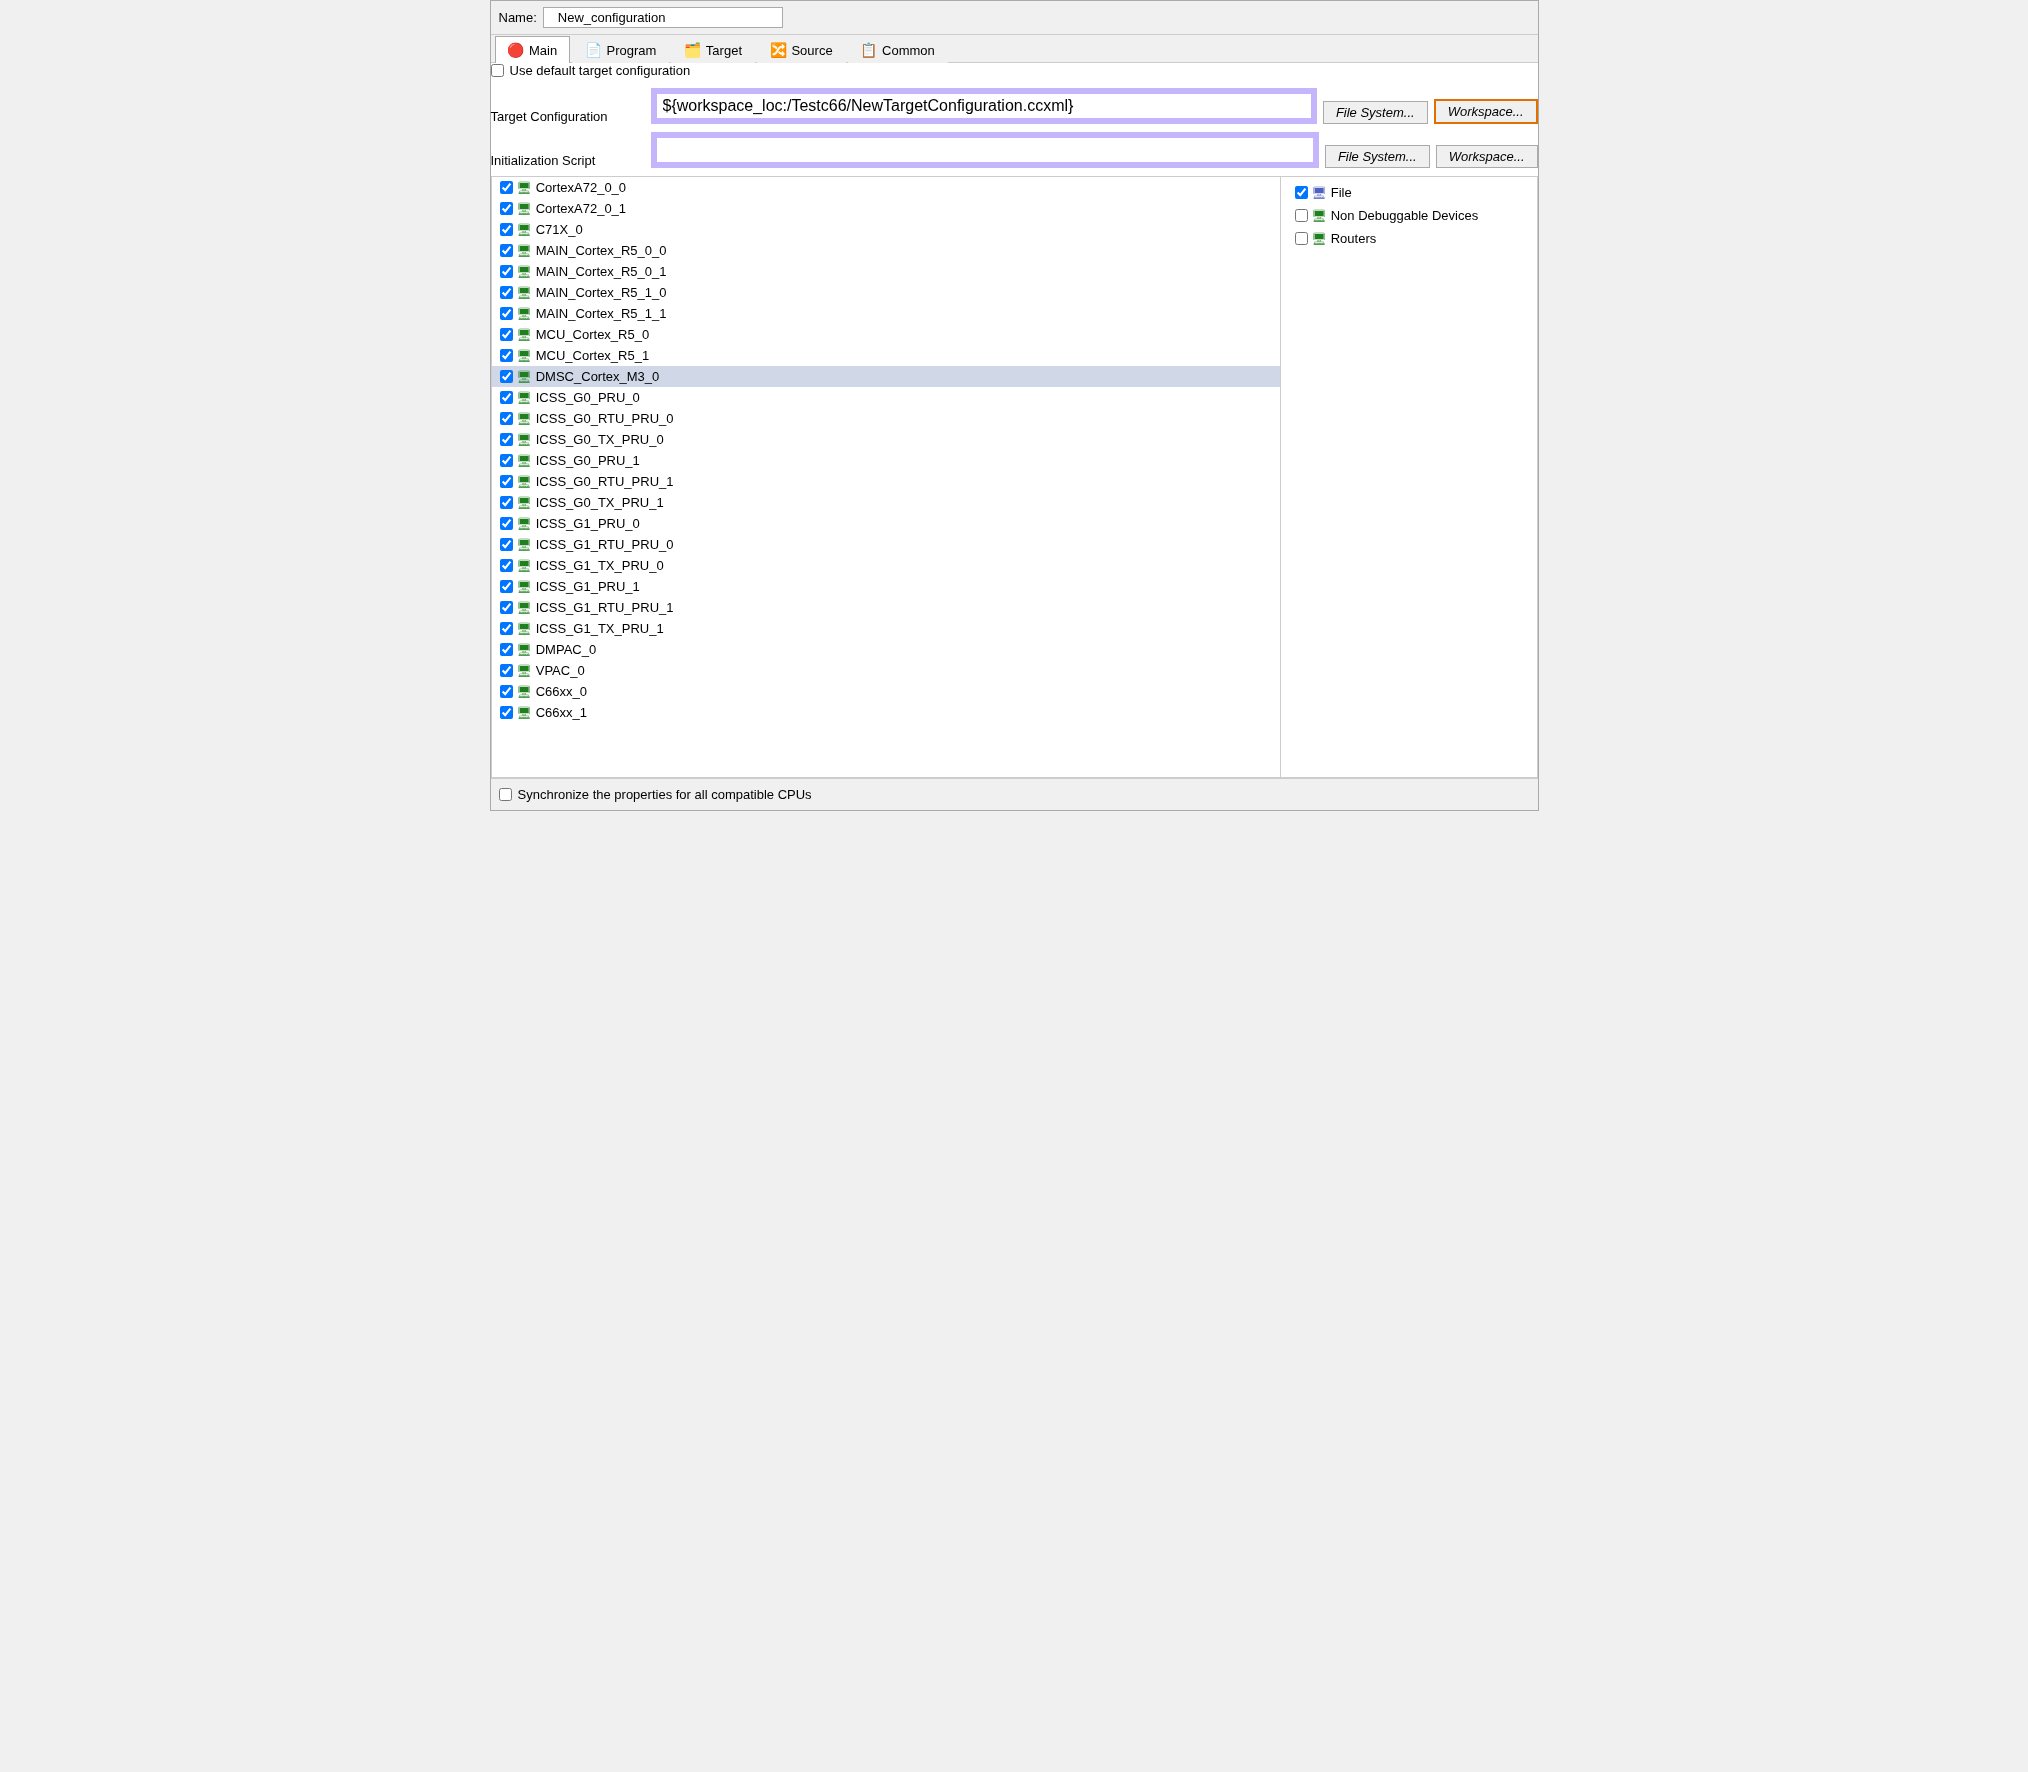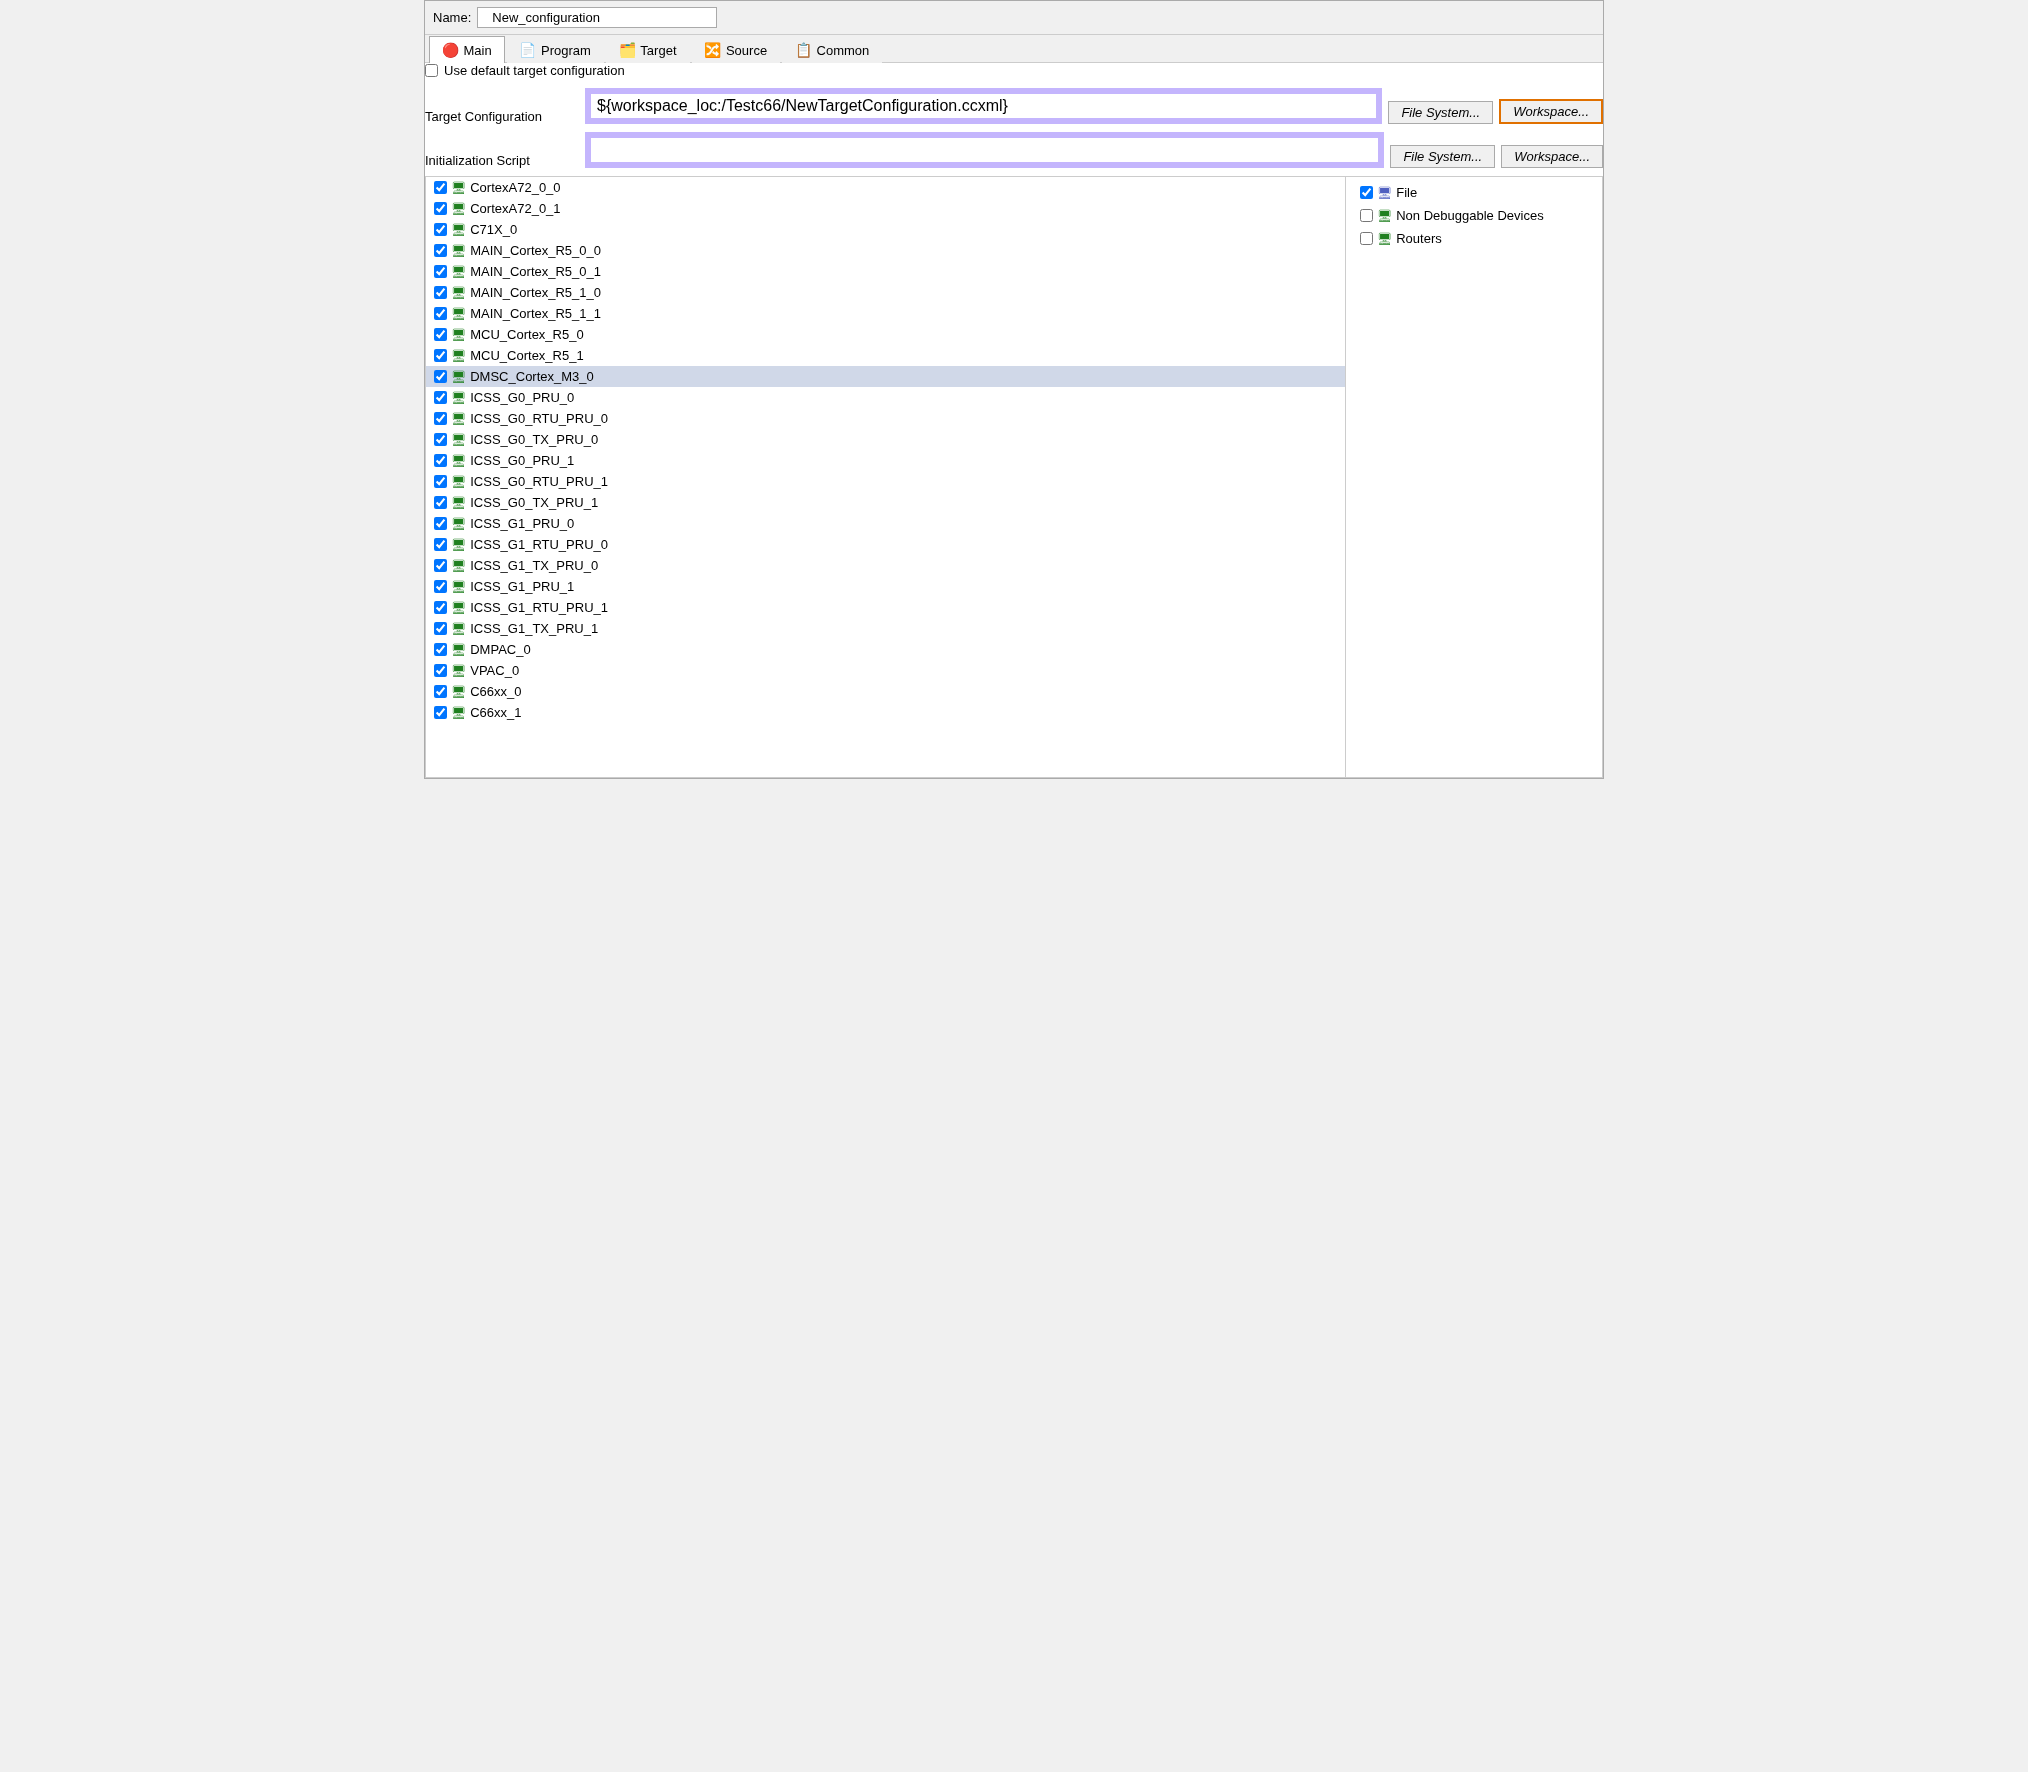--- a/index.html
+++ b/index.html
@@ -5,21 +5,21 @@
     * { box-sizing: border-box; margin: 0; padding: 0; }
     body {
       font-family: Arial, sans-serif;
       font-size: 13px;
       background: #f0f0f0;
       color: #000;
     }
     .window {
       background: #404040;
       border: 1px solid #aaa;
-      width: 1180px;
+      width: 1049px;
       margin: 0 auto;
     }
     .name-row {
       display: flex;
       align-items: center;
       padding: 6px 8px;
       background: #f0f0f0;
       border-bottom: 1px solid #ccc;
     }
     .name-label {
@@ -363,13 +363,17 @@
         </div>
         <div class="list-item">
           <input type="checkbox" style="">
           <span class="list-item-icon icon-chip">🖥</span>
           <span>Routers</span>
         </div>
       </div>
     </div>
   </div>
 
+  <div class="bottom-row">
+    <input type="checkbox" style="">
+    <span>Synchronize the properties for all compatible CPUs</span>
+  </div>
 </div>
 
 </body></html>

